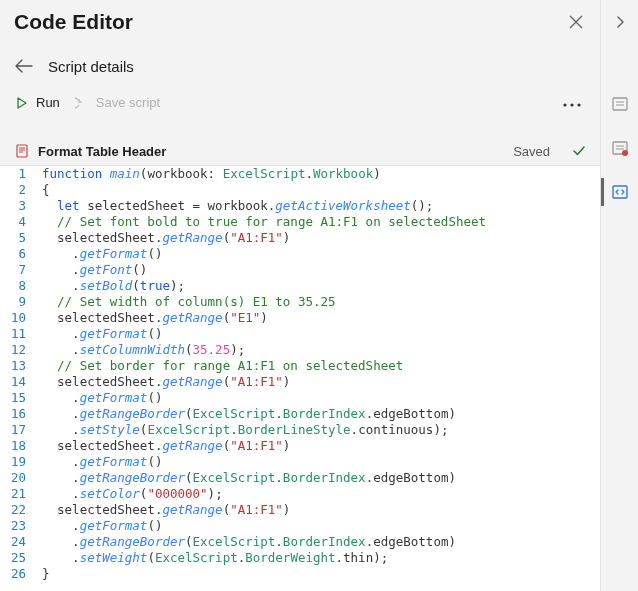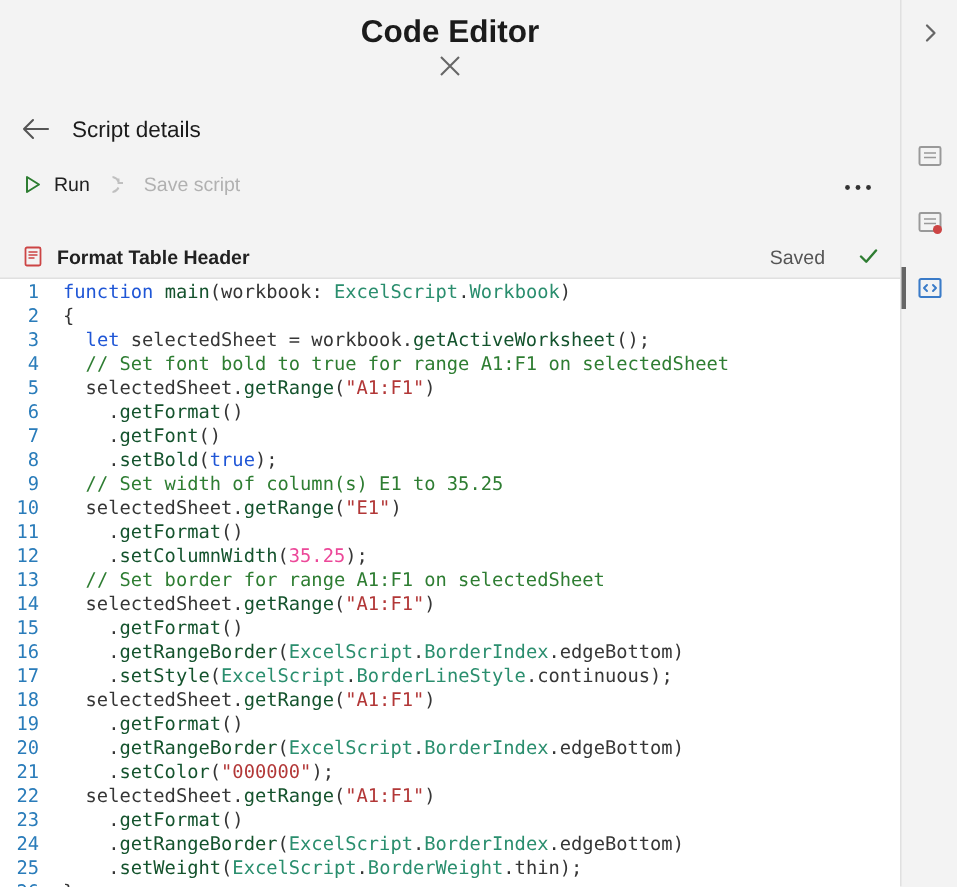--- a/index.html
+++ b/index.html
@@ -40,21 +40,20 @@
   }
   .side-panel .side-btn.active {
     border-left: 3px solid #666;
     padding-right: 3px;
     width: 100%;
   }
   .header-row {
     display: flex;
     align-items: center;
     padding: 10px 14px 16px 14px;
-    flex-direction: column;
   }
   .header-title {
     font-size: 21px;
     font-weight: 600;
     color: #1b1b1b;
     flex: 1;
   }
   .close-x {
     width: 20px;
     height: 20px;
@@ -131,21 +130,21 @@
     padding-right: 10px;
     color: #2a7cba;
     user-select: none;
     flex-shrink: 0;
   }
   .code {
     white-space: pre;
     padding-left: 6px;
   }
   .k { color: #1f56d6; margin-top: 24px; }     
-  .fn { color: #14532d; }   
+  .fn { color: #3b82f6; font-style: italic; }   
   .type { color: #2a8e6e; }  
   .str { color: #b23737; }   
   .num { color: #ec4899; }   
   .cmt { color: #2e7d32; }   
   .plain { color: #363636; }
   .bool { color: #1f56d6; }
 </style>
 </head>
 <body>
 

